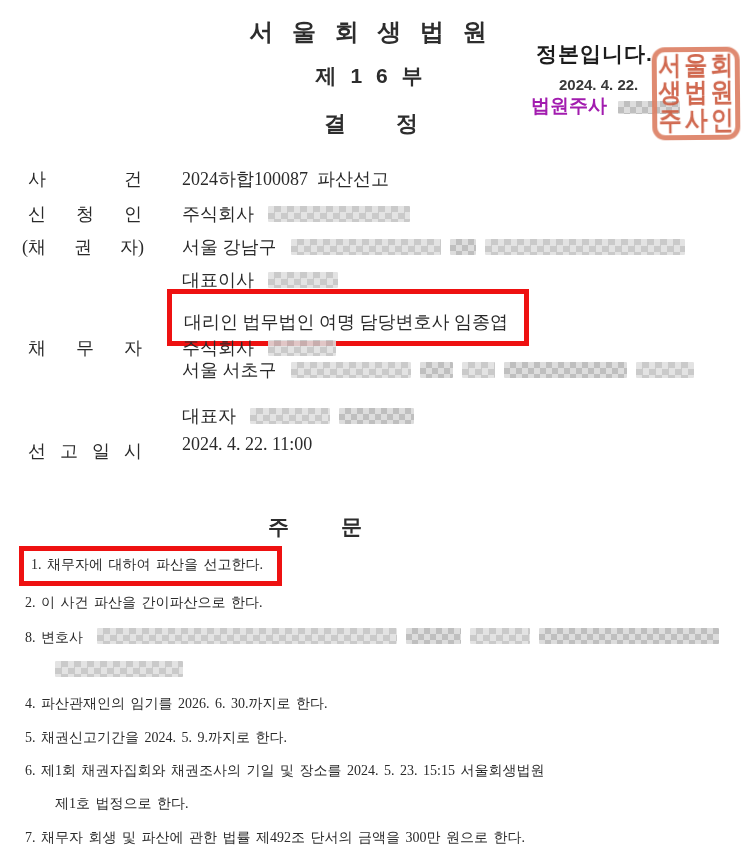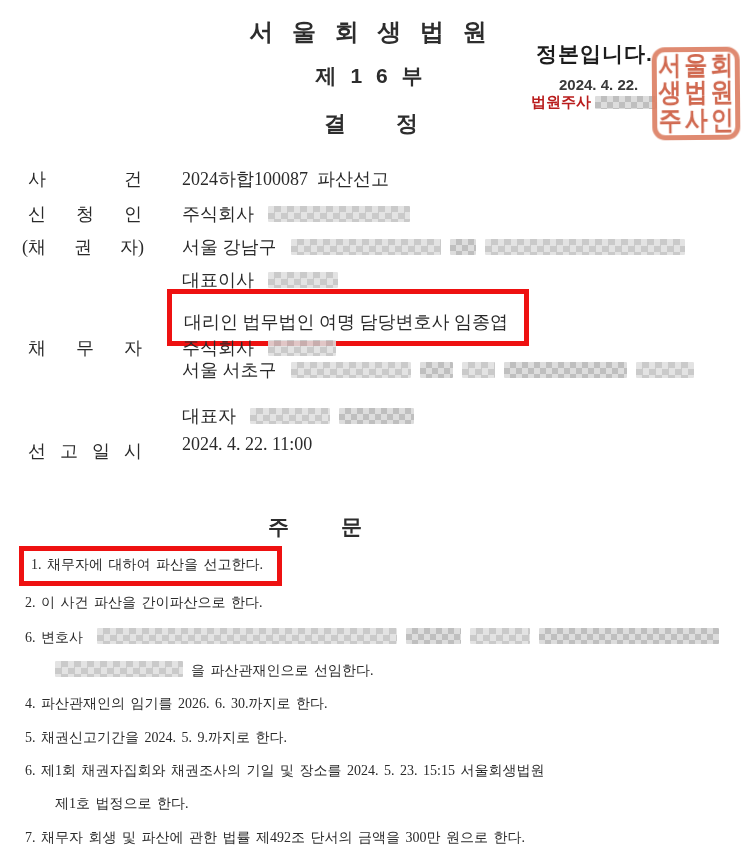--- a/index.html
+++ b/index.html
@@ -9,21 +9,21 @@
 
   
   .hdr { left:0; width:742px; text-align:center; font-family:"Liberation Sans","DejaVu Sans",sans-serif; font-weight:bold; color:#2d2d2d; }
   .court-name { top:16px; font-size:24px; letter-spacing:6px; }
   .division   { top:62px; font-size:21px; letter-spacing:4px; }
   .doc-type   { top:109px; font-size:22px; word-spacing:44px; }
 
   
   .stamp-certified { left:536px; top:40px; font-family:"Liberation Sans",sans-serif; font-weight:bold; font-size:21px; color:#1c1c1c; letter-spacing:1px; }
   .stamp-date  { left:559px; top:76px; font-family:"Liberation Sans",sans-serif; font-weight:bold; font-size:15px; color:#3a3a3a; }
-  .stamp-clerk { left:531px; top:93px; font-family:Liberation Serif, serif; font-weight:bold; font-size:15px; color:#b91c1c; }
+  .stamp-clerk { left:531px; top:93px; font-family:Liberation Mono, monospace; font-weight:bold; font-size:19px; color:#a21caf; }
   .seal { position:absolute; left:652px; top:47px; width:88px; height:93px;
           border:5px solid #dd8165; border-radius:13px;
           display:grid; grid-template-columns:repeat(3,1fr); align-items:center; justify-items:center;
           color:#cd5d42; font-weight:bold; font-size:22px; line-height:1;
           filter:blur(0.4px); opacity:.92; transform:rotate(-0.5deg); }
   .seal span { transform:scale(1.05,1.2); }
 
   
   .lbl { font-size:18px; color:#2a2a2a; display:inline-block; width:114px; text-align:justify; text-align-last:justify; white-space:normal; }
   .val { font-size:18px; color:#2a2a2a; }
@@ -96,20 +96,20 @@
 <div class="abs row-val val" style="top:434px;">2024. 4. 22. 11:00</div>
 
 <div class="abs order-title">주 문</div>
 
 <div class="hl-box box-order1">
   <span class="item">1. 채무자에 대하여 파산을 선고한다.</span>
 </div>
 
 <div class="abs item" style="left:25px;top:594px;">2. 이 사건 파산을 간이파산으로 한다.</div>
 
-<div class="abs item" style="left:25px;top:628px;"><span>6. 변호사</span><span class="redact sp" style="width:300px;"></span><span class="redact d g" style="width:55px;"></span><span class="redact g" style="width:60px;"></span><span class="redact d g" style="width:180px;"></span></div>
-<div class="abs item" style="left:55px;top:661px;"><span class="redact" style="width:128px;"></span><span style="margin-left:8px;">을 파산관재인으로 선임한다.</span></div>
+<div class="abs item" style="left:25px;top:628px;"><span>8. 변호사</span><span class="redact sp" style="width:300px;"></span><span class="redact d g" style="width:55px;"></span><span class="redact g" style="width:60px;"></span><span class="redact d g" style="width:180px;"></span></div>
+<div class="abs item" style="left:55px;top:661px;"><span class="redact" style="width:128px;"></span></div>
 
 <div class="abs item" style="left:25px;top:695px;">4. 파산관재인의 임기를 2026. 6. 30.까지로 한다.</div>
 <div class="abs item" style="left:25px;top:729px;">5. 채권신고기간을 2024. 5. 9.까지로 한다.</div>
 <div class="abs item" style="left:25px;top:762px;">6. 제1회 채권자집회와 채권조사의 기일 및 장소를 2024. 5. 23. 15:15 서울회생법원</div>
 <div class="abs item" style="left:55px;top:795px;">제1호 법정으로 한다.</div>
 <div class="abs item" style="left:25px;top:829px;">7. 채무자 회생 및 파산에 관한 법률 제492조 단서의 금액을 300만 원으로 한다.</div>
 
 </body></html>

